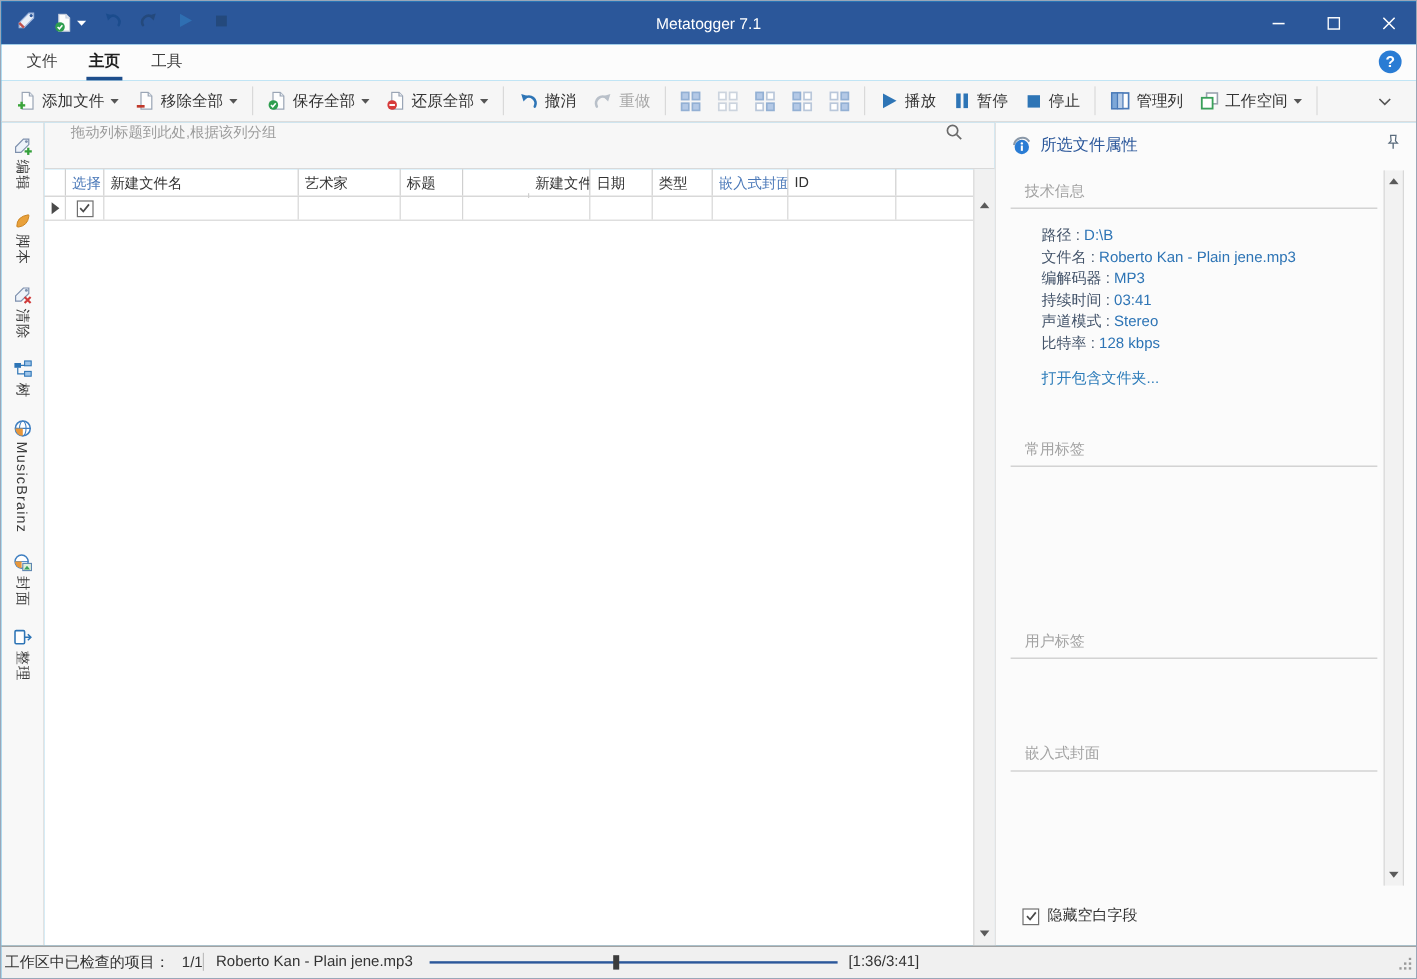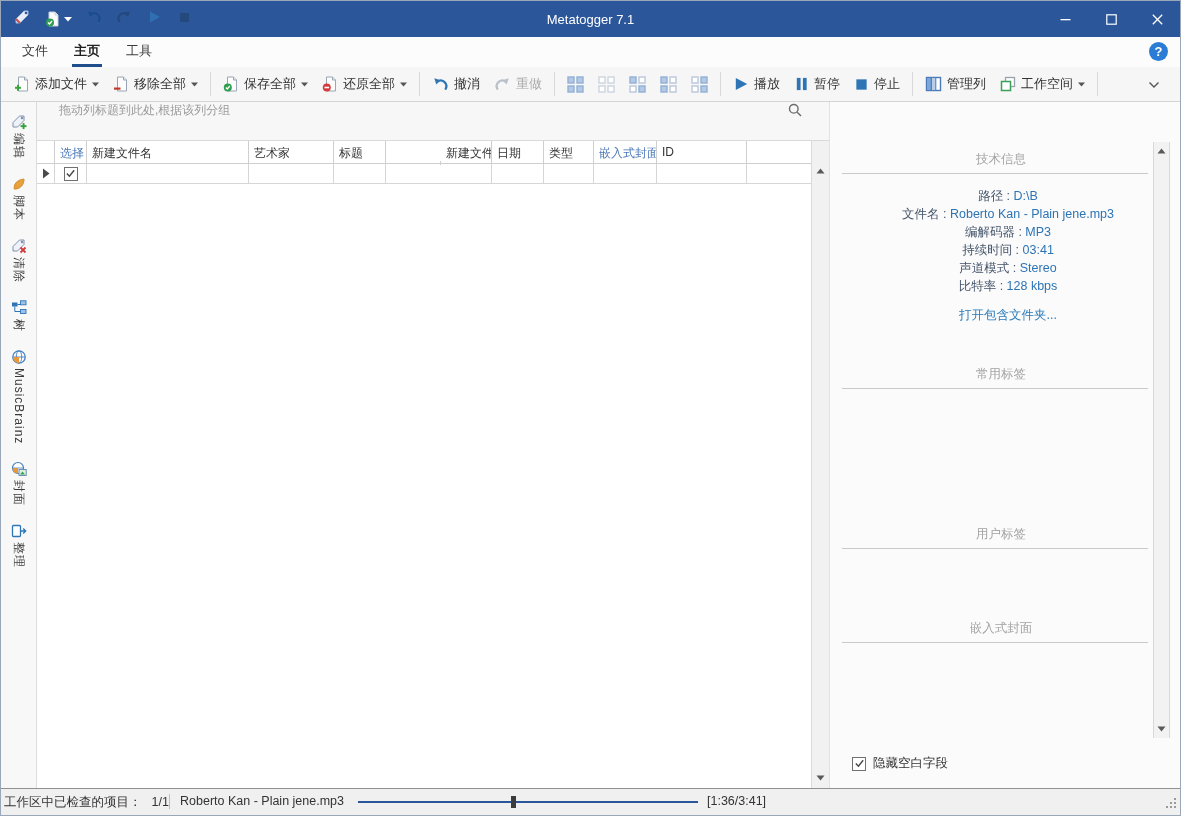--- a/index.html
+++ b/index.html
@@ -61,21 +61,21 @@
               display:flex; align-items:center; justify-content:center; }
   .vscrollbar { position:absolute; top:0; right:0; bottom:0; width:18px; background:#f1f1f1; border-left:1px solid #dadada; }
   .scroll-arrow { position:absolute; left:0; width:17px; height:17px; display:flex; align-items:center; justify-content:center; }
   .sa-up { top:21px; } .sa-down { bottom:2px; }
 
   
   .props { flex:1 1 auto; position:relative; background:#fbfbfb; border-left:1px solid #e2e2e2; }
   .props-header { height:38px; display:flex; align-items:center; gap:6px; padding:0 12px; }
   .props-title { color:#2b579a; font-size:13.5px; }
   .pin-wrap { margin-left:auto; }
-  .props-content { position:absolute; top:40px; left:12px; right:10px; bottom:50px;text-align:center; }
+  .props-content { position:absolute; top:40px; left:12px; right:10px; bottom:50px; }
   .props-vscroll { position:absolute; top:0; right:0; bottom:0; width:17px; background:#f2f2f2;
                    border-left:1px solid #d8d8d8; border-right:1px solid #d8d8d8; }
   .pv-arrow { position:absolute; left:0; width:15px; height:16px; display:flex; align-items:center; justify-content:center; }
   .pv-up { top:1px; } .pv-down { bottom:1px; }
   .props-inner { position:absolute; top:0; left:0; right:22px; bottom:0; overflow:hidden; }
   .section-title { color:#a3a3a3; font-size:12.5px; padding:9px 0 5px 12px; border-bottom:1px solid #c9c9c9; }
   .fields { padding:13px 0 0 26px; }
   .field { font-size:12.5px; line-height:18px; white-space:nowrap; }
   .field .lab { color:#44546a; }
   .field .val { color:#2d74b5; }
@@ -448,20 +448,35 @@
           <div class="scroll-arrow sa-down">
             <svg width="9" height="6" viewBox="0 0 9 6">
                 <polygon points="0.5,0.5 8.5,0.5 4.5,5.5" fill="#5a5a5a"></polygon>
               </svg>
           </div>
         </div>
       </div>
     </div>
 
     <div class="props">
+      <div class="props-header">
+        <svg width="19" height="18" viewBox="0 0 19 18">
+            <path d="M3 9 A7 7 0 0 1 15.8 6" fill="none" stroke="#8a98a8" stroke-width="1.6"></path>
+            <circle cx="9.5" cy="10.5" r="6" fill="#2a7cd4"></circle>
+            <rect x="8.7" y="9.3" width="1.7" height="4.4" fill="#fff"></rect>
+            <circle cx="9.55" cy="7.5" r="1" fill="#fff"></circle>
+          </svg>
+        <span class="props-title">所选文件属性</span>
+        <span class="pin-wrap">
+          <svg width="15" height="15" viewBox="0 0 16 16">
+              <path d="M6.2 2 H11 L10.5 6.8 L12.3 8.8 H4.8 L6.7 6.8 Z" fill="#fff" stroke="#5a6b7c" stroke-width="1.1"></path>
+              <line x1="8.5" y1="8.8" x2="8.5" y2="13.8" stroke="#5a6b7c" stroke-width="1.2"></line>
+            </svg>
+        </span>
+      </div>
       <div class="props-content">
         <div class="props-inner">
           <div class="section-title">技术信息</div>
           <div class="fields">
             <div class="field"><span class="lab">路径</span><span class="lab"> : </span><span class="val">D:\B</span></div>
             <div class="field"><span class="lab">文件名</span><span class="lab"> : </span><span class="val">Roberto Kan - Plain jene.mp3</span></div>
             <div class="field"><span class="lab">编解码器</span><span class="lab"> : </span><span class="val">MP3</span></div>
             <div class="field"><span class="lab">持续时间</span><span class="lab"> : </span><span class="val">03:41</span></div>
             <div class="field"><span class="lab">声道模式</span><span class="lab"> : </span><span class="val">Stereo</span></div>
             <div class="field"><span class="lab">比特率</span><span class="lab"> : </span><span class="val">128 kbps</span></div>

